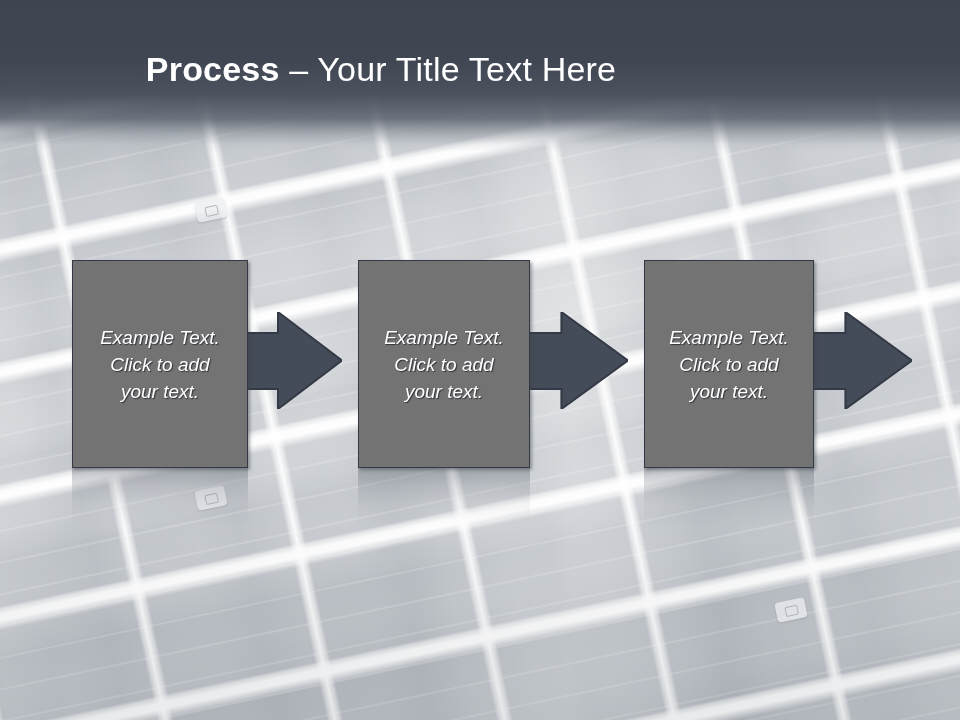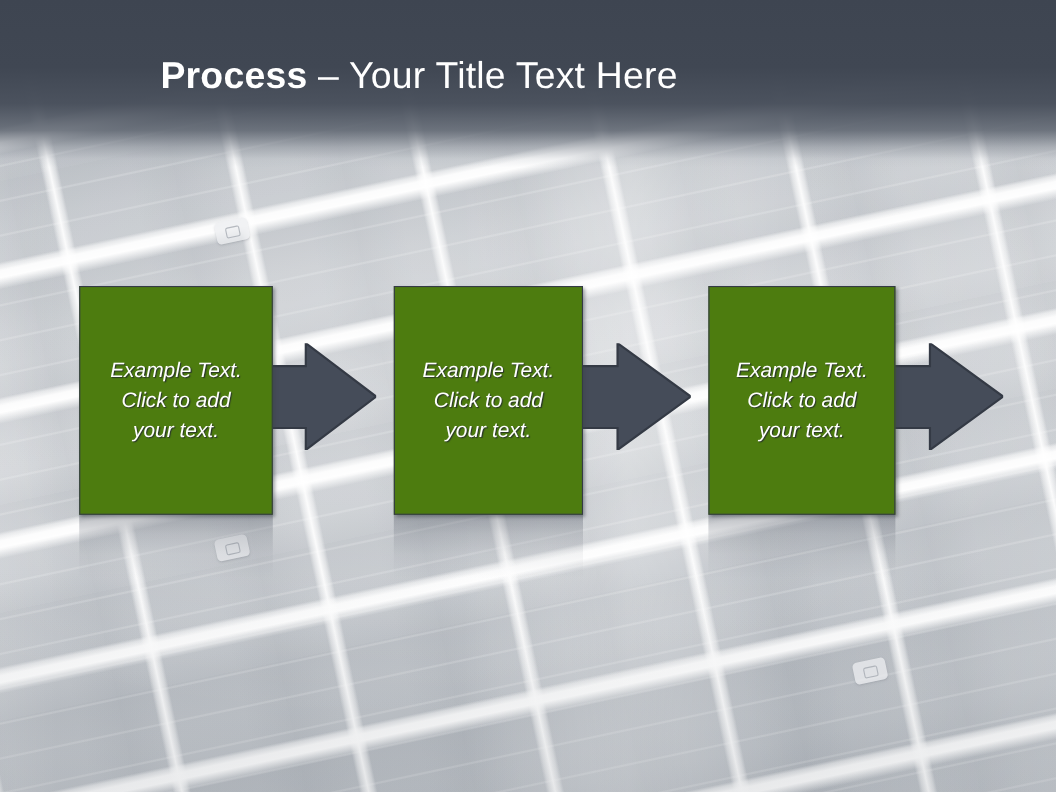--- a/index.html
+++ b/index.html
@@ -185,21 +185,21 @@
     left: 0;
     top: 0;
     width: 960px;
     height: 720px;
   }
 
   .step { position: absolute; }
 
   .step-box {
     position: absolute;
-    background: #4d7c0f;
+    background: #737373;
     border: 1px solid #343a45;
     box-shadow: 2px 2px 3px rgba(60,66,74,0.45);
     box-sizing: border-box;
     display: flex;
     align-items: center;
     justify-content: center;
   }
 
   .step-text {
     color: #ffffff;

